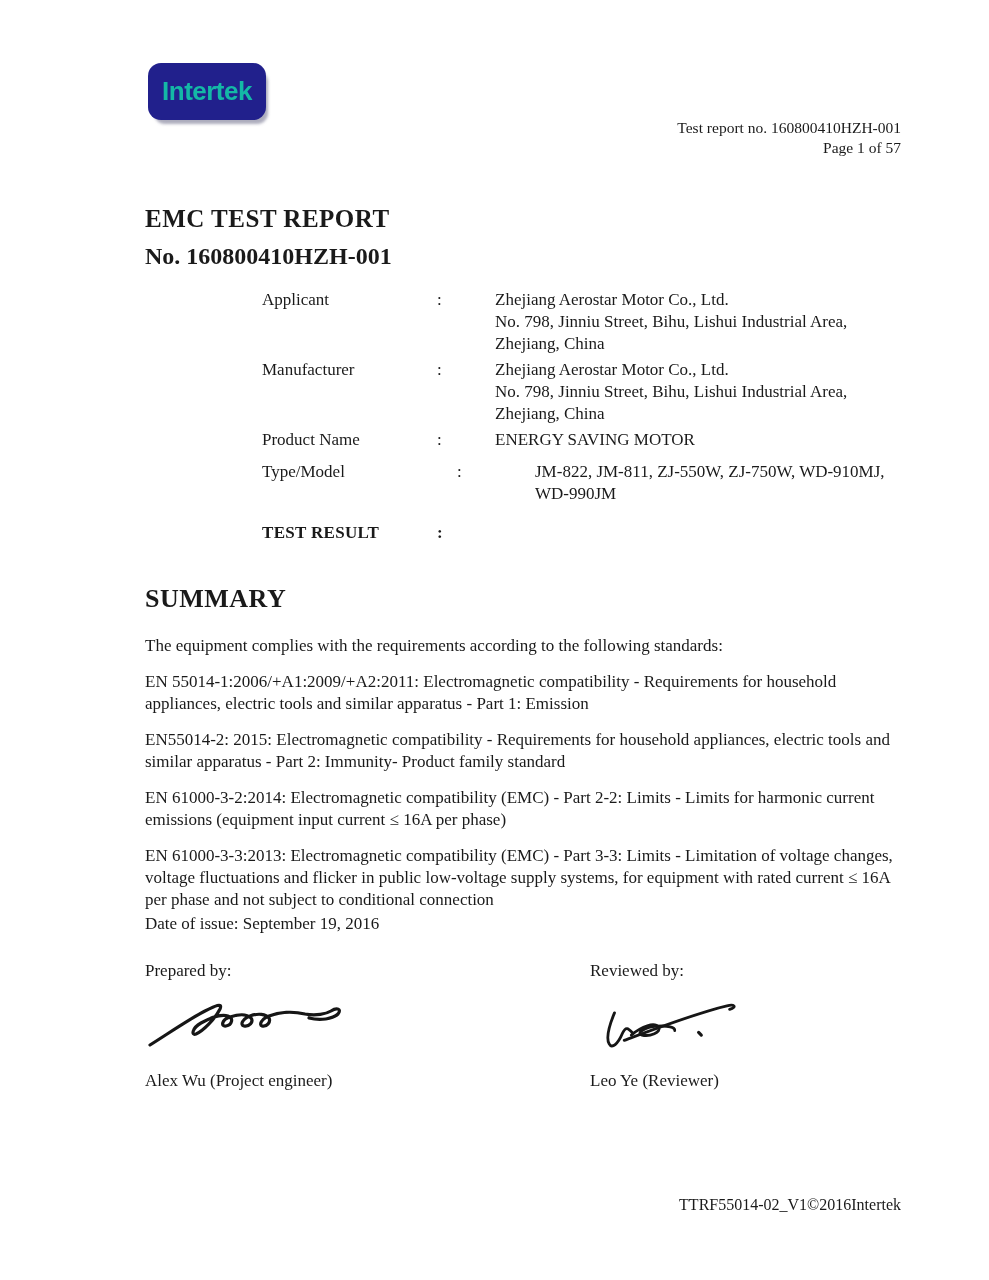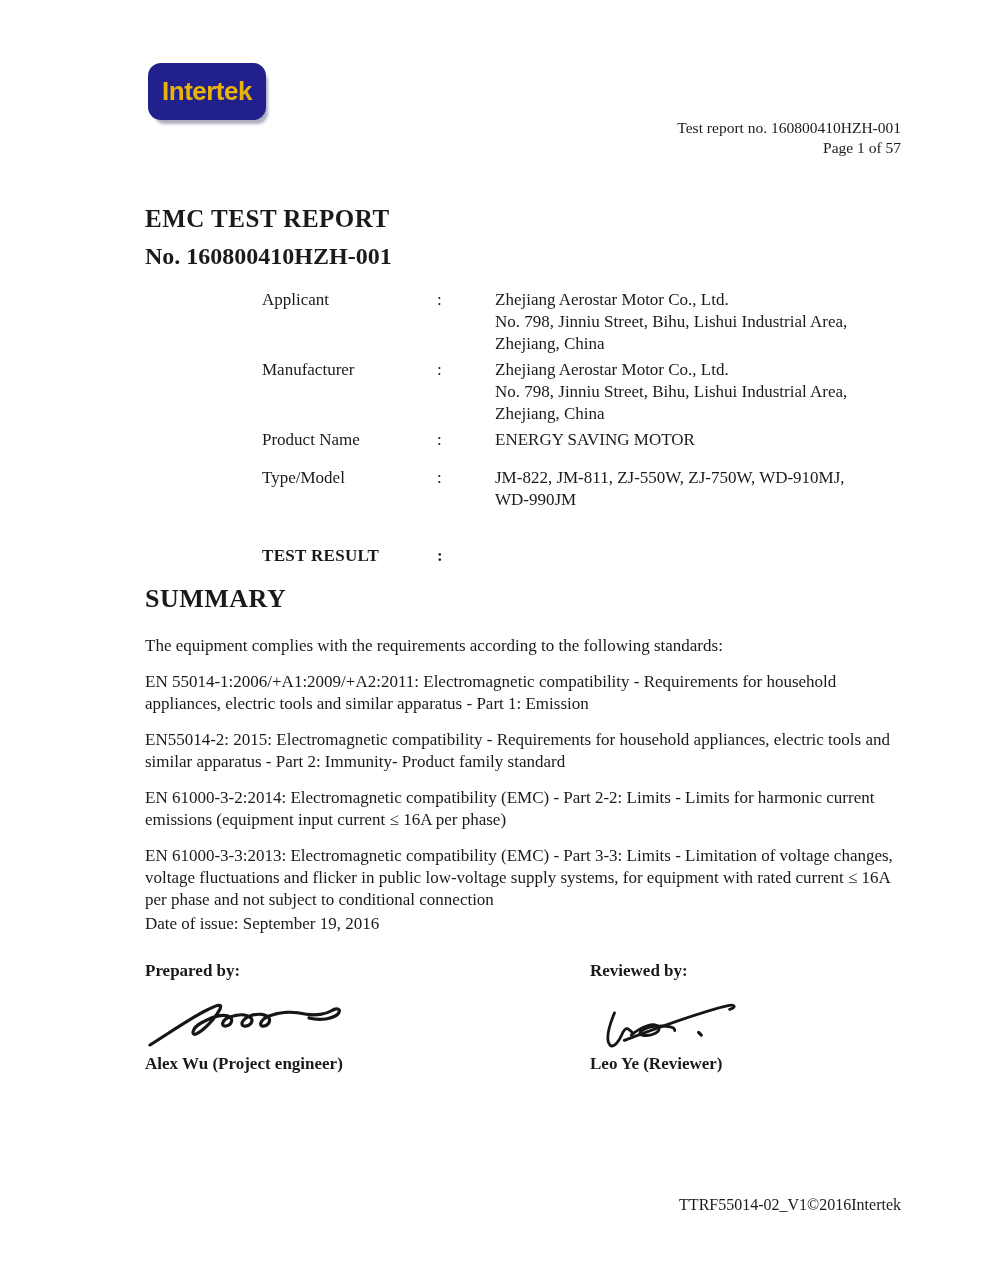--- a/index.html
+++ b/index.html
@@ -6,59 +6,59 @@
   html, body { background: #ffffff; }
   body { width: 989px; height: 1280px; position: relative; overflow: hidden;
          font-family: "Liberation Serif", "DejaVu Serif", serif; color: #1a1a1a; }
 
   .page { position: absolute; inset: 0; background: #ffffff; }
 
   
   .logo { position: absolute; left: 148px; top: 63px; width: 118px; height: 57px;
           border-radius: 13px; display: flex; align-items: center; justify-content: center;
           box-shadow: 4px 6px 3px -2px rgba(105,105,135,0.55); }
-  .logo span { color: #eab308; font-family: "Liberation Sans", "DejaVu Sans", sans-serif;
+  .logo span { color: #14b8a6; font-family: "Liberation Sans", "DejaVu Sans", sans-serif;
                font-size: 26px; font-weight: 700; letter-spacing: -0.5px; }
 
   
   .header-right { position: absolute; right: 88px; top: 118px; text-align: right;
                   font-size: 15.5px; line-height: 19.5px; }
 
   
   .title-block { position: absolute; left: 145px; top: 205px; width: 756px; text-align: left; }
   .title-line1 { font-size: 25px; font-weight: 700; letter-spacing: 0.5px; }
   .title-line2 { font-size: 24px; font-weight: 700; margin-top: 10px; }
 
   
   .fields { position: absolute; left: 262px; top: 289px; width: 642px;
             font-size: 17px; line-height: 22px; }
   .field-row { display: flex; align-items: flex-start; }
   .field-row + .field-row { margin-top: 4px; }
-  .field-row.gap-lg { margin-top: 16px; }
-  .field-row.gap-md { margin-top: 34px; }
+  .field-row.gap-lg { margin-top: 10px; gap: 20px; }
+  .field-row.gap-md { margin-top: 17px; }
   .f-label { width: 175px; flex: 0 0 175px; }
   .f-colon { width: 58px; flex: 0 0 58px; }
   .f-value { flex: 1; }
   .bold-row { font-weight: 700; letter-spacing: 0.3px; }
 
   
   .summary { position: absolute; left: 145px; top: 588px; width: 763px;
              font-size: 17px; line-height: 22px; }
   .summary h2 { font-size: 26px; font-weight: 700; letter-spacing: 0.5px; }
   .summary .intro { margin-top: 25px; }
   .summary p.std { margin-top: 14px; }
   .summary .b { font-weight: 400; }
   .summary .date { margin-top: 2px; }
 
   
-  .sig-col { position: absolute; top: 961px; font-size: 17px; font-weight: bold; }
+  .sig-col { position: absolute; top: 961px; font-size: 17px; }
   .sig-col.left { left: 145px; width: 430px; }
   .sig-col.right { left: 590px; width: 330px; }
   .sig-img { display: block; margin-top: 8px; height: 62px; }
-  .sig-name { margin-top: 3px; }
+  .sig-name { margin-top: 20px; }
 
   
   .footer { position: absolute; right: 88px; top: 1196px; font-size: 16px; }
 </style>
 </head>
 <body>
 
 <div class="page">
 
   <div class="logo" style="background-color: rgb(33, 32, 140);">

